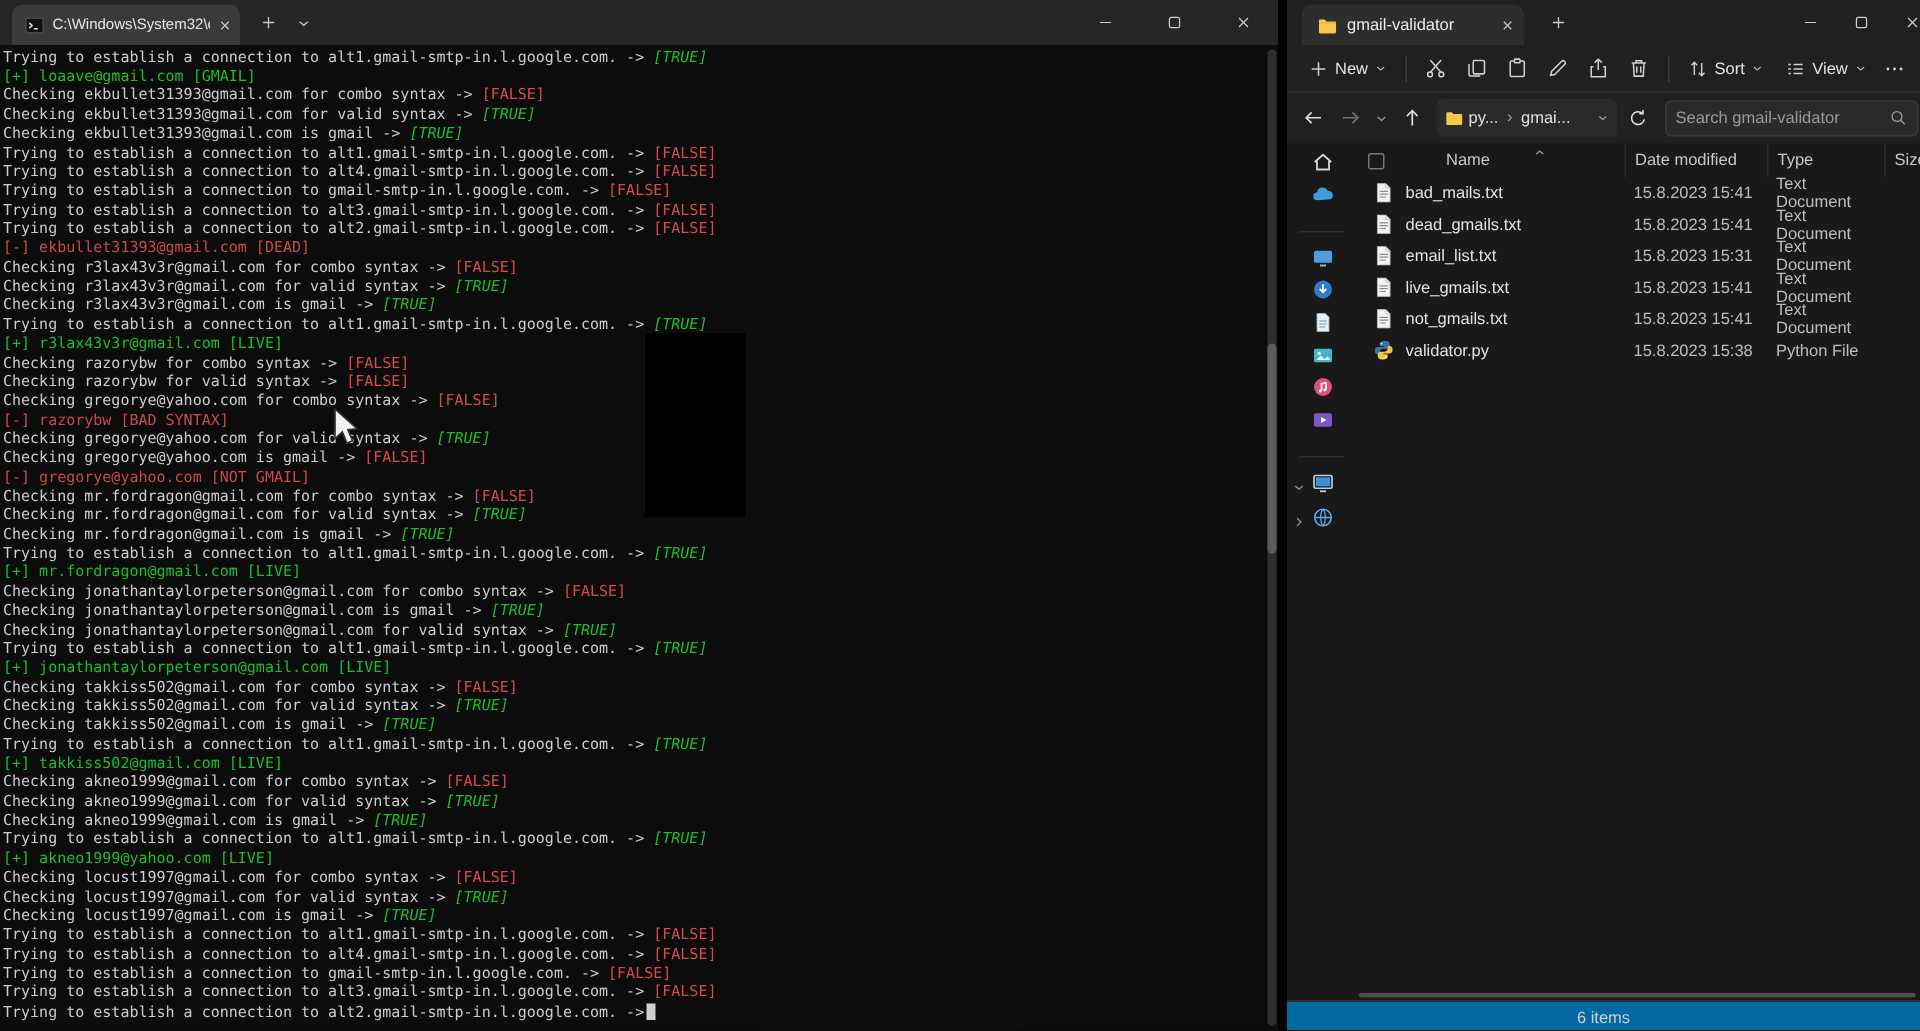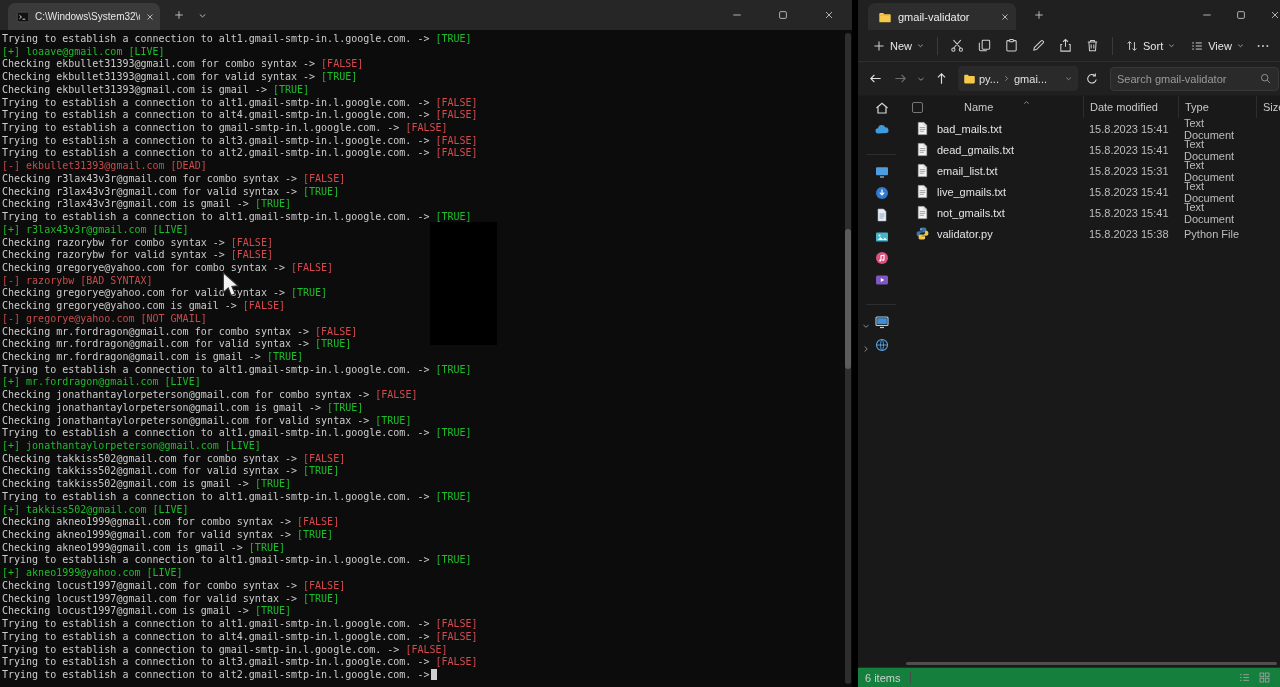--- a/index.html
+++ b/index.html
@@ -16,21 +16,21 @@
   .t-tabchev{position:absolute;left:192px;top:5px;width:20px;height:20px;border-radius:4px;}
   .t-caption{position:absolute;right:0;top:0;height:30px;display:flex;}
   .t-cap{width:46px;height:30px;display:flex;align-items:center;justify-content:center;}
   .t-screen{position:absolute;left:0;top:30px;right:0;bottom:0;background:#0c0c0c;font-family:"DejaVu Sans Mono",monospace;}
   .t-artifact{position:absolute;left:430px;top:192px;width:67px;height:123px;background:#000;}
   .t-lines{position:relative;padding:3px 0 0 2px;}
   .tline{height:12.72px;line-height:12.72px;font-size:10px;white-space:pre;color:#cccccc;}
   .tline.live{color:#1dbd2a;}
   .tline.dead{color:#c94a4a;}
   .tline .tag{color:#cccccc;}
-  .tline.ok .tag{color:#1dbd2a;}
+  .tline.ok .tag{color:#1dbd2a;font-style:italic;}
   .tline.fail .tag{color:#d6494f;}
   .tcursor{display:inline-block;width:6px;height:11px;background:#cfcfcf;vertical-align:-2px;margin-left:2px;}
   .t-scroll{position:absolute;right:1px;top:3px;bottom:3px;width:6px;background:#2e2e2e;border-radius:3px;}
   .t-thumb{position:absolute;left:0;top:196px;width:6px;height:140px;background:#5c5c5c;border-radius:3px;}
 
   
   #explorer{position:absolute;left:858px;top:0;width:422px;height:687px;background:#1c1c1c;overflow:hidden;}
   .e-titlebar{position:relative;height:30px;background:#202020;}
   .e-tab{position:absolute;left:10px;top:3px;width:148px;height:27px;background:#2d2d2d;border-radius:7px 7px 0 0;display:flex;align-items:center;gap:6px;padding:0 6px 0 10px;color:#ececec;font-size:11px;}
   .e-tab-title{flex:1;white-space:nowrap;overflow:hidden;}
@@ -75,21 +75,21 @@
   .c-name-label{padding-left:28px;}
 
   .frow{height:21px;display:flex;align-items:center;color:#d9d9d9;}
   .fic{flex:none;width:16px;height:16px;margin-left:11px;display:flex;align-items:center;}
   .fname{flex:none;width:146px;margin-left:6px;color:#e3e3e3;white-space:nowrap;overflow:hidden;}
   .fdate{flex:none;width:95px;padding-left:6px;color:#bdbdbd;}
   .ftype{flex:none;width:78px;padding-left:6px;color:#bdbdbd;}
   .fsize{flex:none;width:50px;padding-left:6px;color:#bdbdbd;}
 
   .e-hscroll{position:absolute;left:48px;right:3px;bottom:22px;height:3px;background:#4f4f4f;border-radius:2px;}
-  .e-status{position:absolute;left:0;right:0;bottom:0;height:20px;background:#15803d;border-top:1px solid #2c2c2c;display:flex;align-items:center;padding:5px 7px;color:#cfcfcf;font-size:11px;}
+  .e-status{position:absolute;left:0;right:0;bottom:0;height:20px;background:#0369a1;border-top:1px solid #2c2c2c;display:flex;align-items:center;padding:5px 7px;color:#cfcfcf;font-size:11px;flex-direction:column;}
   .st-sep{width:1px;height:12px;background:#4a4a4a;margin-left:10px;}
   .st-right{margin-left:auto;display:flex;gap:3px;}
   .st-btn{width:17px;height:16px;display:flex;align-items:center;justify-content:center;border-radius:3px;background:none;border:none;}
 
   
   #mouse-cursor{position:absolute;left:222px;top:272px;z-index:50;}
 </style>
 </head>
 <body>
 
@@ -135,21 +135,21 @@
           <svg width="12" height="12" viewBox="0 0 16 16">
             <path d="M4 4l8 8M12 4L4 12" stroke="#cfcfcf" stroke-width="1.1"></path>
           </svg>
         </button>
     </div>
   </header>
   <div class="t-screen">
     <div class="t-artifact"></div>
     <div class="t-lines">
         <div class="tline ok"><span>Trying to establish a connection to alt1.gmail-smtp-in.l.google.com. -&gt; </span><span class="tag">[TRUE]</span></div>
-        <div class="tline live"><span>[+] loaave@gmail.com [LIVE]</span></div>
+        <div class="tline live"><span>[+] loaave@gmail.com [GMAIL]</span></div>
         <div class="tline fail"><span>Checking ekbullet31393@gmail.com for combo syntax -&gt; </span><span class="tag">[FALSE]</span></div>
         <div class="tline ok"><span>Checking ekbullet31393@gmail.com for valid syntax -&gt; </span><span class="tag">[TRUE]</span></div>
         <div class="tline ok"><span>Checking ekbullet31393@gmail.com is gmail -&gt; </span><span class="tag">[TRUE]</span></div>
         <div class="tline fail"><span>Trying to establish a connection to alt1.gmail-smtp-in.l.google.com. -&gt; </span><span class="tag">[FALSE]</span></div>
         <div class="tline fail"><span>Trying to establish a connection to alt4.gmail-smtp-in.l.google.com. -&gt; </span><span class="tag">[FALSE]</span></div>
         <div class="tline fail"><span>Trying to establish a connection to gmail-smtp-in.l.google.com. -&gt; </span><span class="tag">[FALSE]</span></div>
         <div class="tline fail"><span>Trying to establish a connection to alt3.gmail-smtp-in.l.google.com. -&gt; </span><span class="tag">[FALSE]</span></div>
         <div class="tline fail"><span>Trying to establish a connection to alt2.gmail-smtp-in.l.google.com. -&gt; </span><span class="tag">[FALSE]</span></div>
         <div class="tline dead"><span>[-] ekbullet31393@gmail.com [DEAD]</span></div>
         <div class="tline fail"><span>Checking r3lax43v3r@gmail.com for combo syntax -&gt; </span><span class="tag">[FALSE]</span></div>

